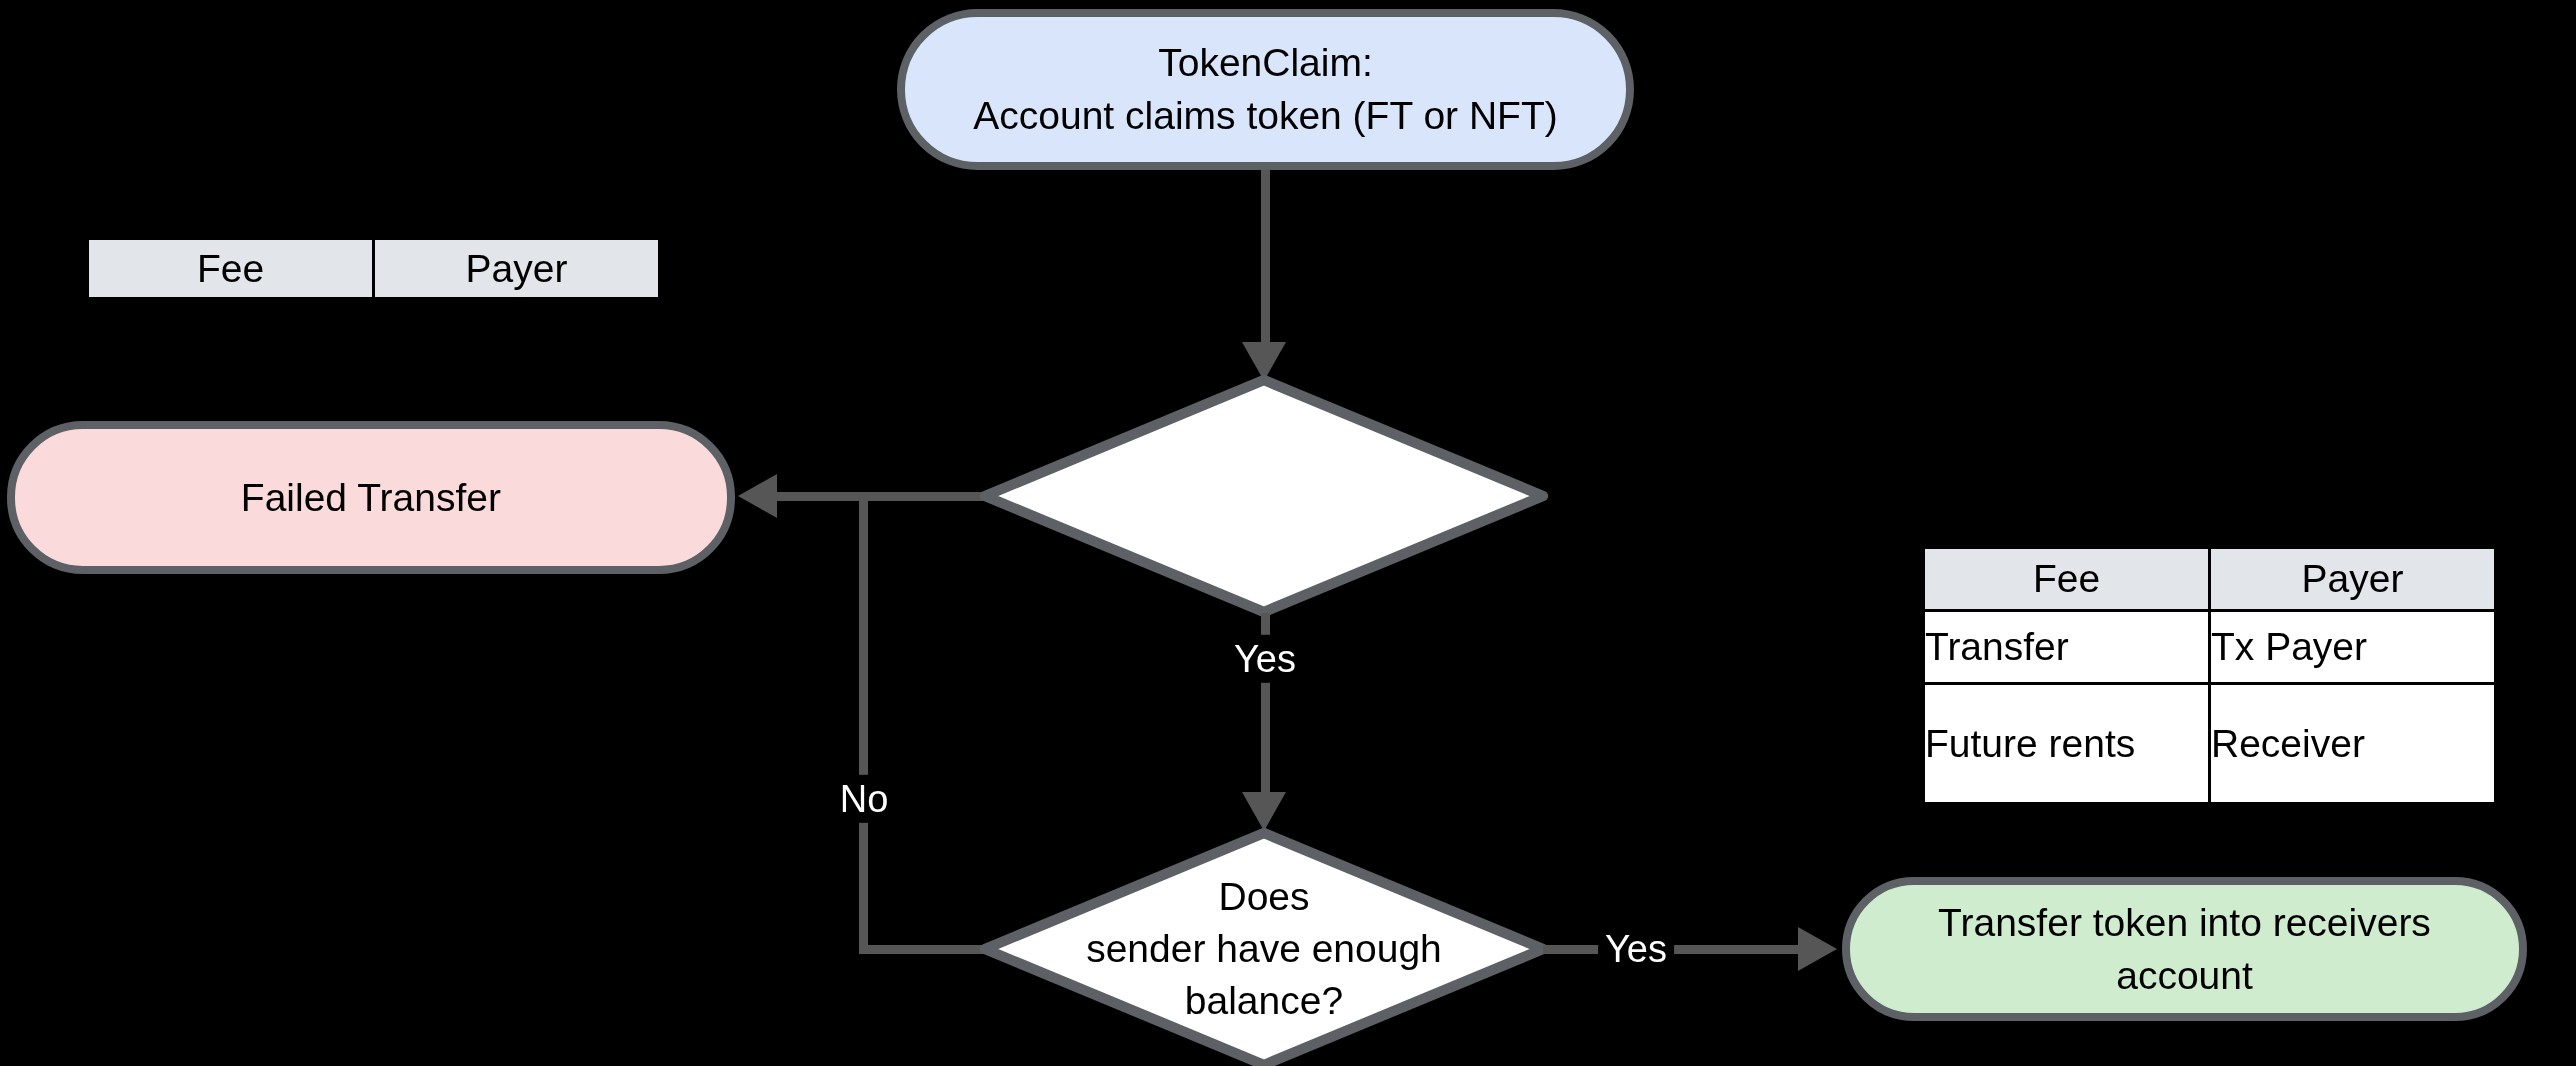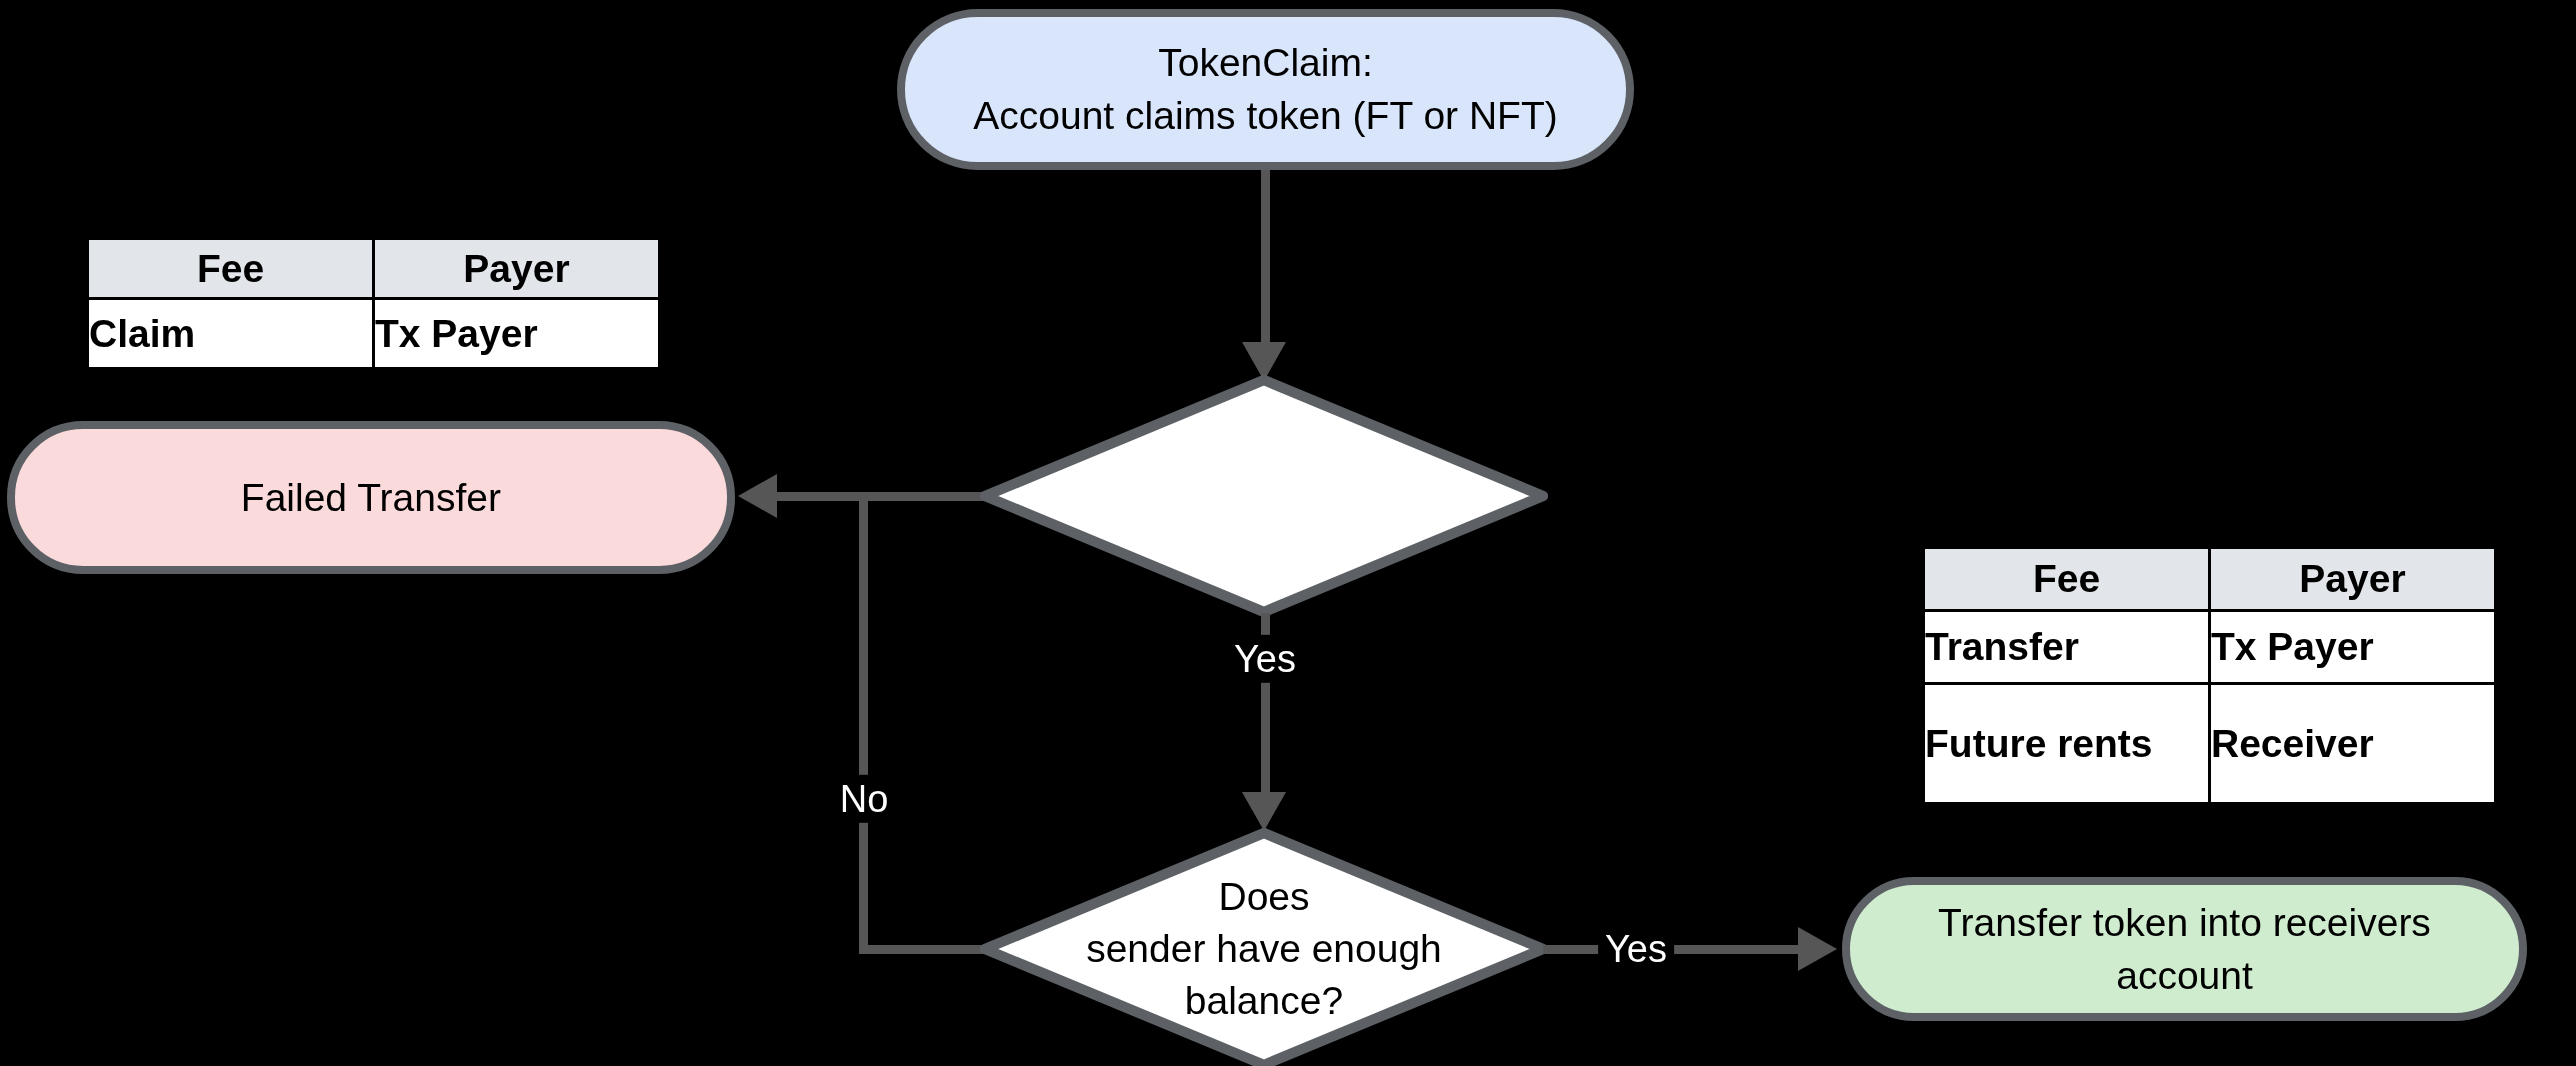--- a/index.html
+++ b/index.html
@@ -28,21 +28,21 @@
   .decision svg{position:absolute;left:0;top:0;overflow:visible;}
   .decision .dtext{position:relative;z-index:1;}
   .decision .dtext span{display:block;}
   
   .fee-table{
     position:absolute;border-collapse:collapse;background:#fff;
     font-size:39px;table-layout:fixed;
   }
   .fee-table th,.fee-table td{
     border:3.4px solid #000;vertical-align:middle;
-    font-weight:bold;padding:0;
+    font-weight:normal;padding:0;
   }
   .fee-table th{background:#e2e5e9;}
   #table-claim{left:86px;top:237px;}
   #table-claim th{width:283px;height:57px;}
   #table-claim td{height:67px;}
   #table-transfer{left:1922px;top:546px;}
   #table-transfer th{width:283px;height:60px;}
   #table-transfer tr.r1 td{height:70px;}
   #table-transfer tr.r2 td{height:117px;}
   
@@ -69,24 +69,20 @@
   </div>
 
   <div class="edge" style="left:1261px;top:170px;width:8.6px;height:177px;"></div>
   <div class="arrow down" style="left:1242px;top:342px;"></div>
 
   <table id="table-claim" class="fee-table">
     <tbody>
         <tr>
       <th>Fee</th>
       <th>Payer</th>
-    </tr>
-    <tr>
-      <td>Claim</td>
-      <td>Tx Payer</td>
     </tr>
   </tbody>
     </table>
 
   <div id="node-failed" class="terminator">
     <span>Failed Transfer</span>
   </div>
 
   <div class="edge" style="left:769px;top:492px;width:218px;height:8.6px;"></div>
   <div class="arrow left" style="left:738px;top:474px;"></div>

